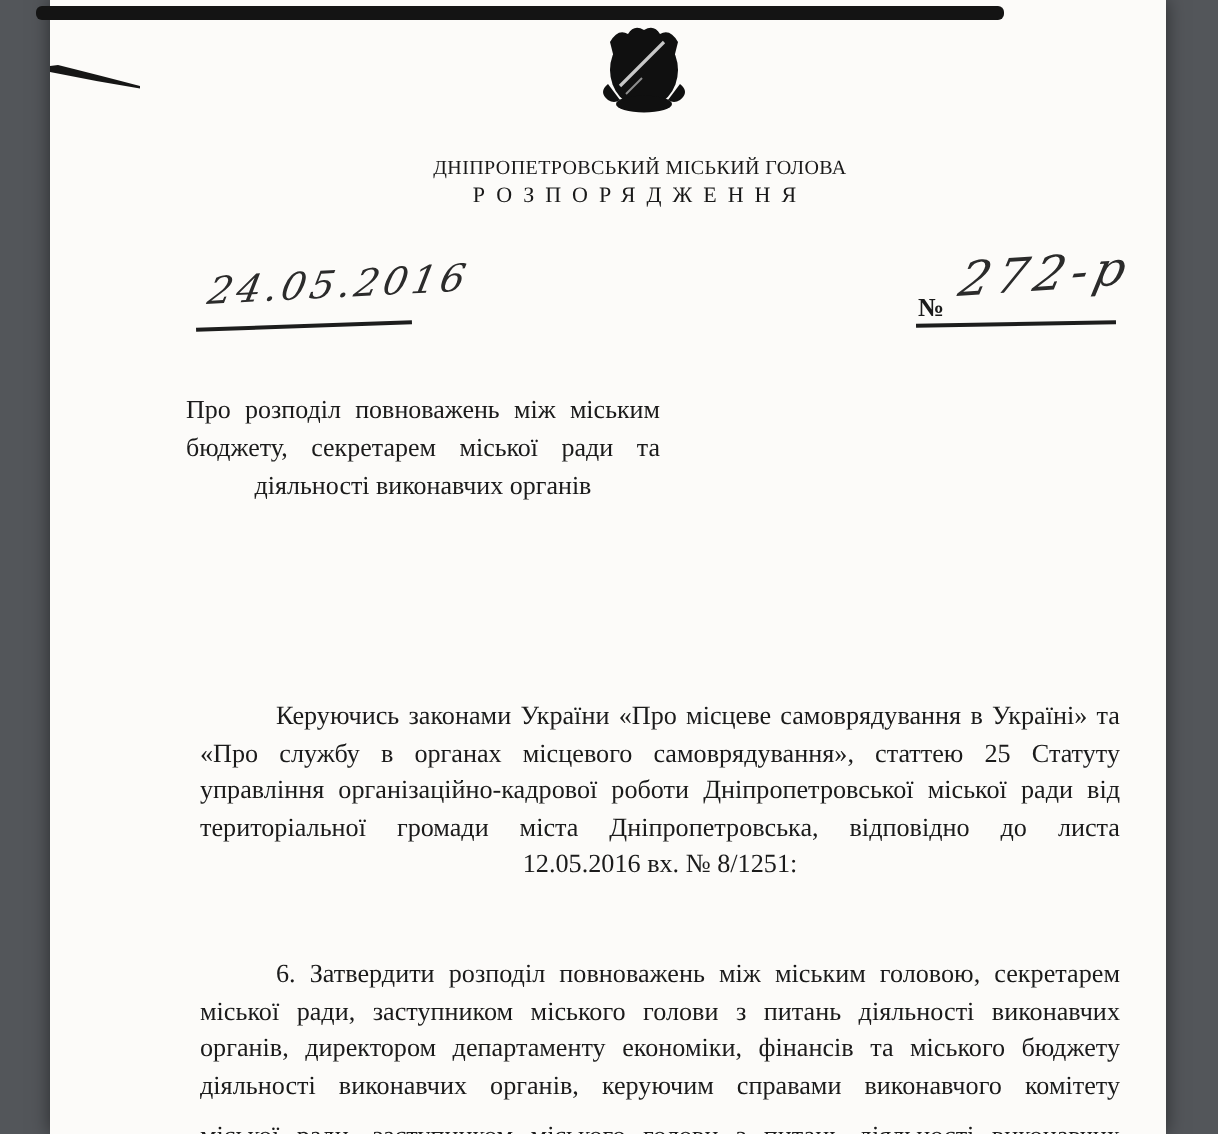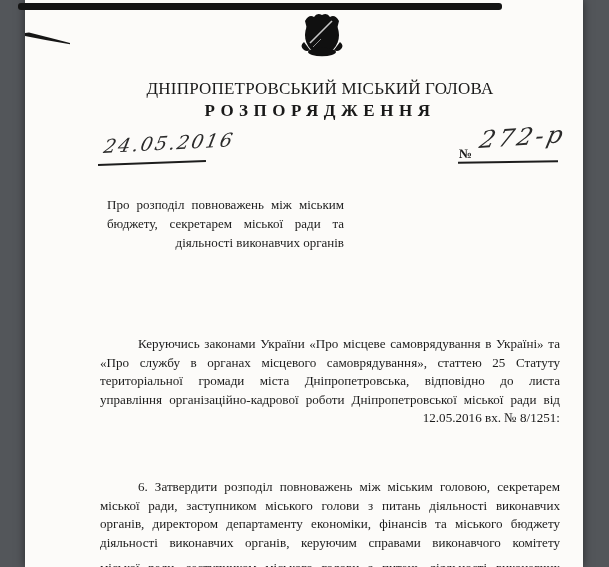--- a/index.html
+++ b/index.html
@@ -12,22 +12,22 @@
     position:absolute;left:25px;top:0;width:558px;height:567px;
     background:#fcfbf9;box-shadow:0 0 9px rgba(0,0,0,.5);
   }
   .scan-bar{
     position:absolute;left:-7px;top:3px;width:484px;height:7px;
     background:#141414;border-radius:3px;
   }
   .pen-mark{position:absolute;left:0;top:32px;width:48px;height:14px;}
   .emblem{position:absolute;left:271px;top:12px;width:52px;height:47px;}
   .header-block{position:absolute;left:30px;top:79px;width:530px;text-align:center;color:#191919;}
-  .org-name{font-size:17px;letter-spacing:.2px;white-space:nowrap;}
-  .doc-type{margin-top:2px;font-size:17px;font-weight:bold;letter-spacing:5.5px;white-space:nowrap;}
+  .org-name{font-size:10px;letter-spacing:.2px;white-space:nowrap;}
+  .doc-type{margin-top:2px;font-size:11px;font-weight:normal;letter-spacing:5.5px;white-space:nowrap;}
   .script{
     font-style:italic;color:#2b2b2b;white-space:nowrap;display:inline-block;
     font-family:"DejaVu Serif", serif;
   }
   .date-script{
     position:absolute;left:77px;top:135px;font-size:19px;
     transform:skewX(-14deg) rotate(-3deg);transform-origin:left bottom;letter-spacing:2px;
   }
   .date-underline{
     position:absolute;left:73px;top:162px;width:108px;height:2px;background:#1d1d1d;
@@ -36,26 +36,26 @@
   .num-label{position:absolute;left:434px;top:146px;font-size:13px;font-weight:bold;color:#1b1b1b;}
   .num-script{
     position:absolute;left:452px;top:126px;font-size:24px;
     transform:skewX(-16deg) rotate(-4deg);transform-origin:left bottom;letter-spacing:3px;
   }
   .num-underline{
     position:absolute;left:433px;top:161px;width:100px;height:1.8px;background:#1d1d1d;
     transform:rotate(-1deg);
   }
   .textcol{position:absolute;color:#1b1b1b;font-size:13px;}
-  .subject{left:82px;top:196px;width:237px;line-height:18.8px;}
-  .para1{left:75px;top:335px;width:460px;line-height:18.6px;font-size:13.1px;}
+  .subject{left:68px;top:196px;width:237px;line-height:18.8px;}
+  .para1{left:75px;top:349px;width:460px;line-height:18.6px;font-size:13.1px;}
   .para2{left:75px;top:478px;width:460px;line-height:18.5px;font-size:13.1px;}
   .cutline{left:75px;top:559px;width:460px;line-height:18px;font-size:13.1px;}
   .jline{text-align:justify;text-align-last:justify;}
-  .lline{text-align:right;}
+  .lline{text-align:center;}
   .indent{text-indent:38px;}
 </style>
 </head>
 <body>
 
 <div class="page">
 
   <div class="scan-bar"></div>
 
   <svg class="pen-mark" viewBox="0 0 48 14">
@@ -86,22 +86,22 @@
 
   <div class="textcol subject">
     <div class="jline">Про розподіл повноважень між міським</div>
     <div class="jline">бюджету, секретарем міської ради та</div>
     <div class="lline">діяльності виконавчих органів</div>
   </div>
 
   <div class="textcol para1">
     <div class="jline indent">Керуючись законами України «Про місцеве самоврядування в Україні» та</div>
     <div class="jline">«Про службу в органах місцевого самоврядування», статтею 25 Статуту</div>
+    <div class="jline">управління організаційно-кадрової роботи Дніпропетровської міської ради від</div>
     <div class="jline">територіальної громади міста Дніпропетровська, відповідно до листа</div>
-    <div class="jline">управління організаційно-кадрової роботи Дніпропетровської міської ради від</div>
     <div class="lline">12.05.2016 вх. № 8/1251:</div>
   </div>
 
   <div class="textcol para2">
     <div class="jline indent">6.  Затвердити розподіл повноважень між міським головою, секретарем</div>
     <div class="jline">міської ради, заступником міського голови з питань діяльності виконавчих</div>
     <div class="jline">органів, директором департаменту економіки, фінансів та міського бюджету</div>
     <div class="jline">діяльності виконавчих органів, керуючим справами виконавчого комітету</div>
   </div>
 

